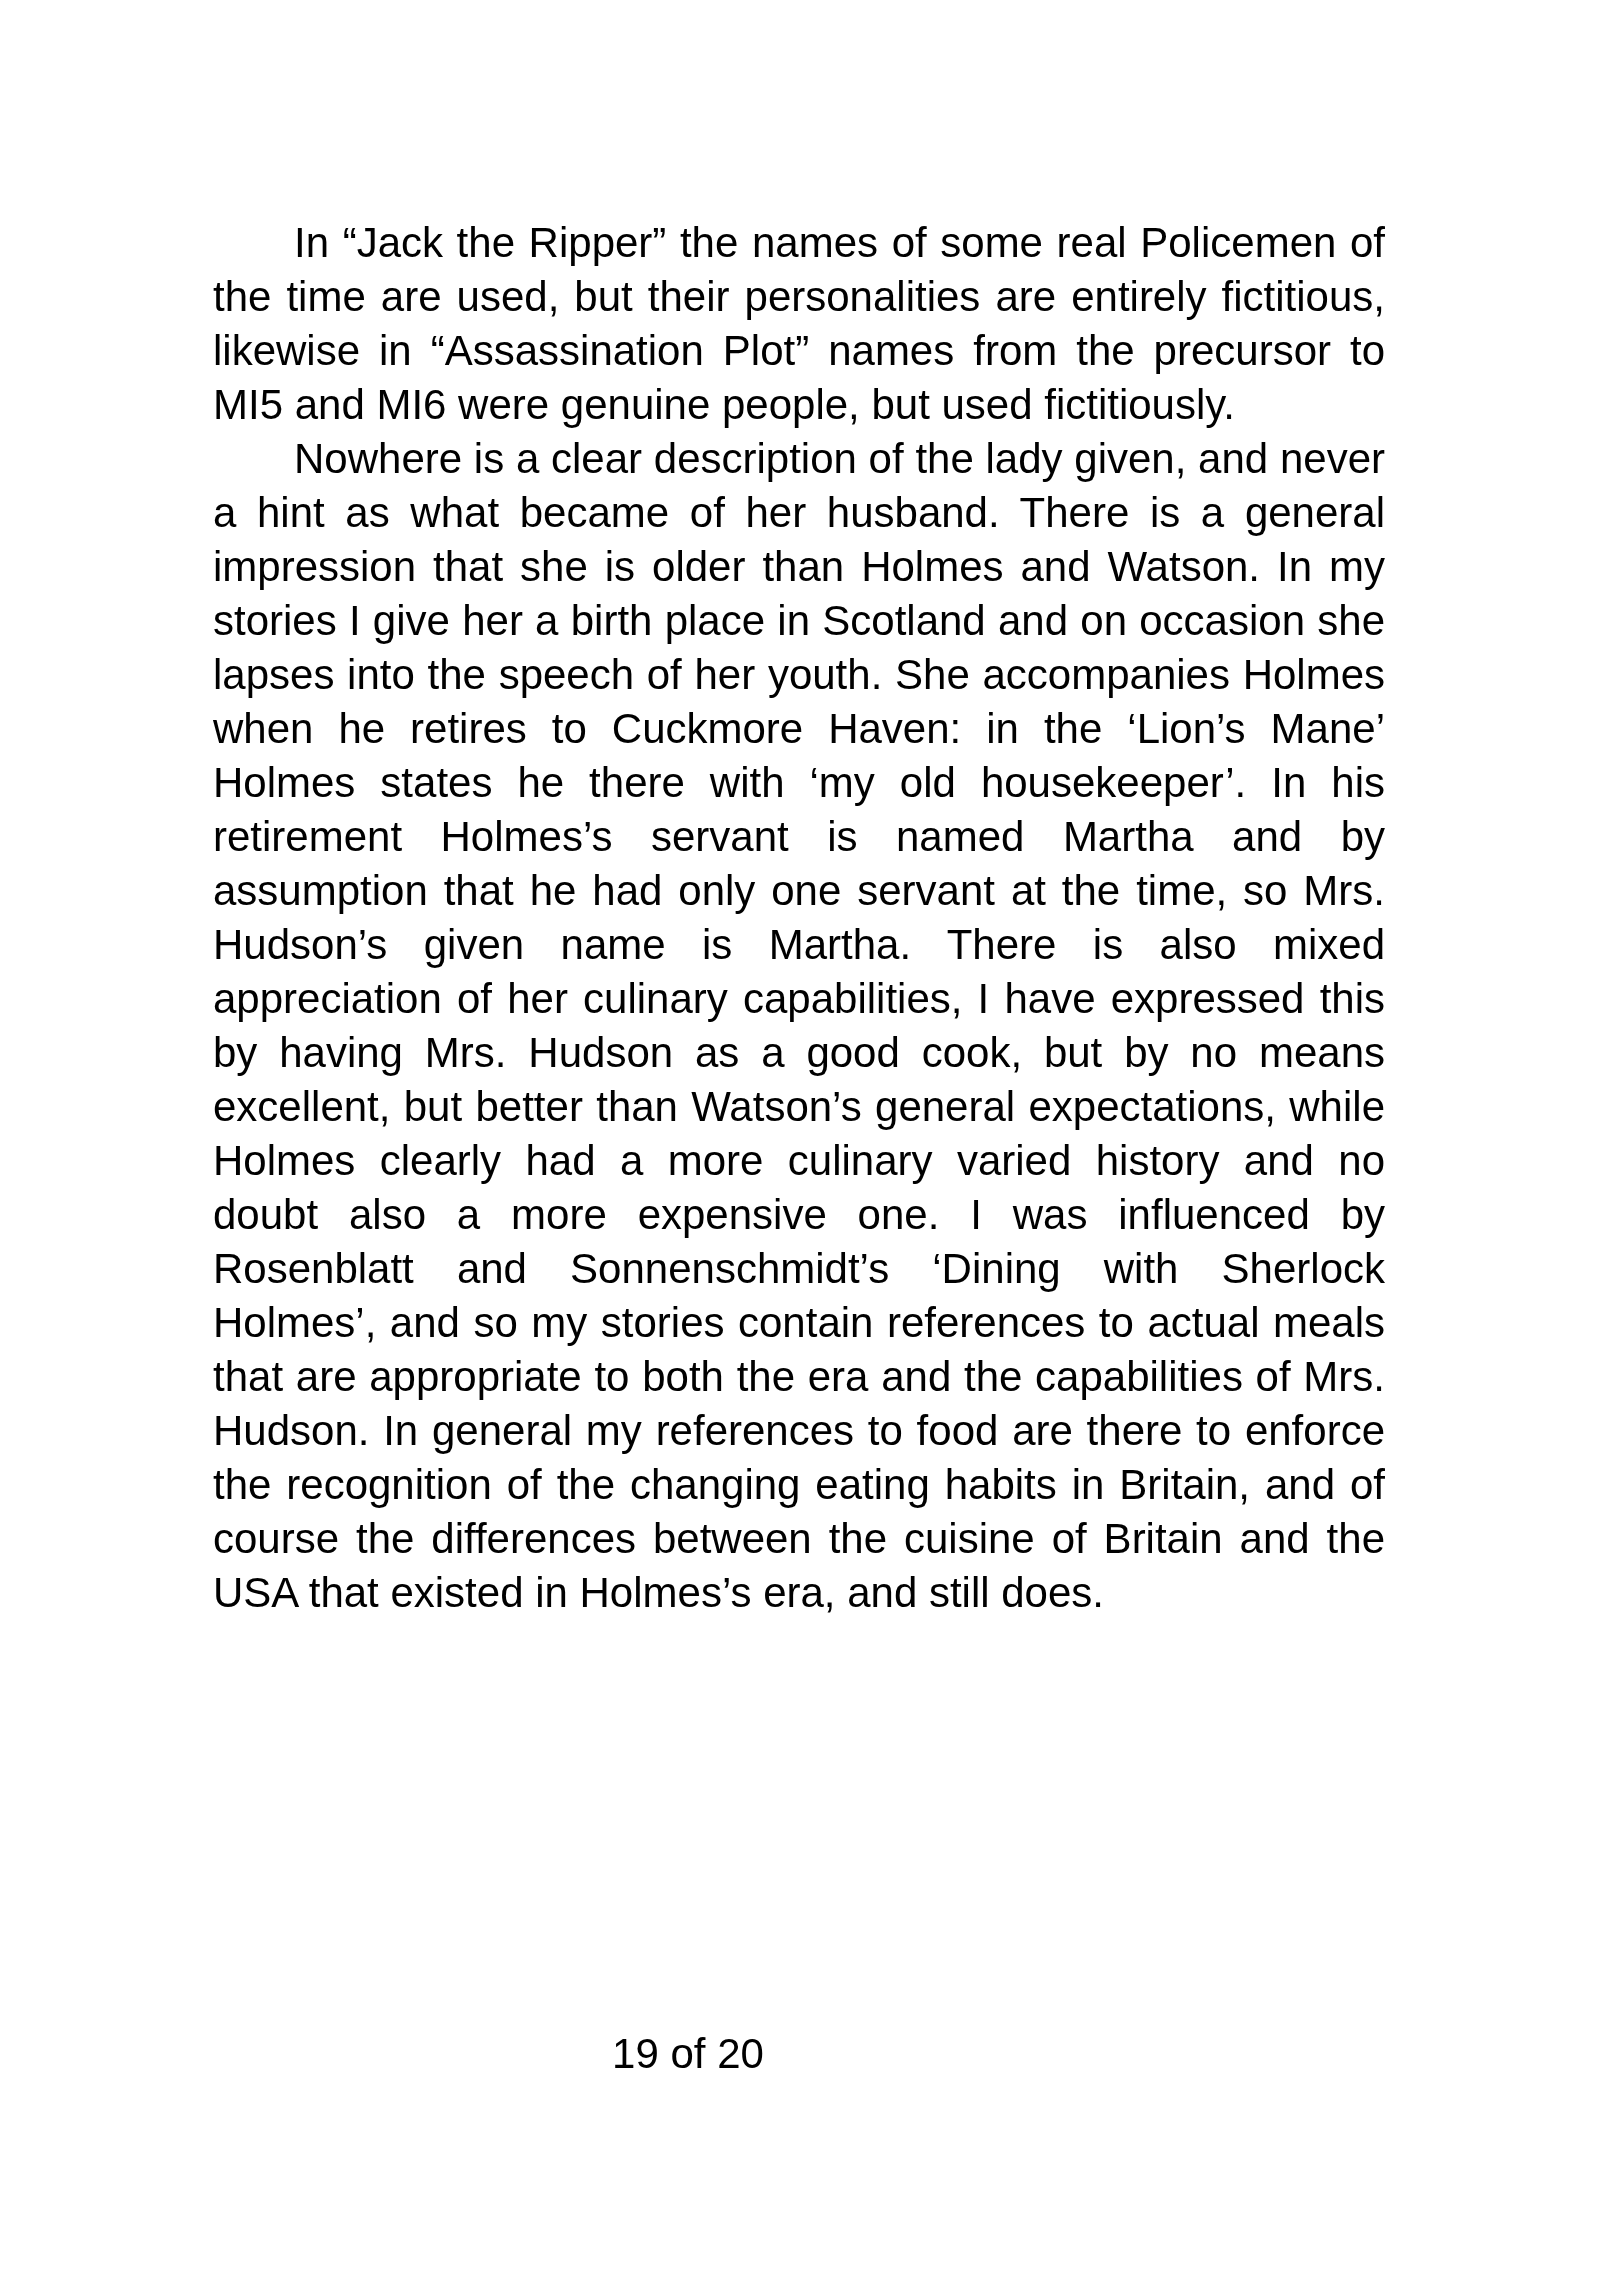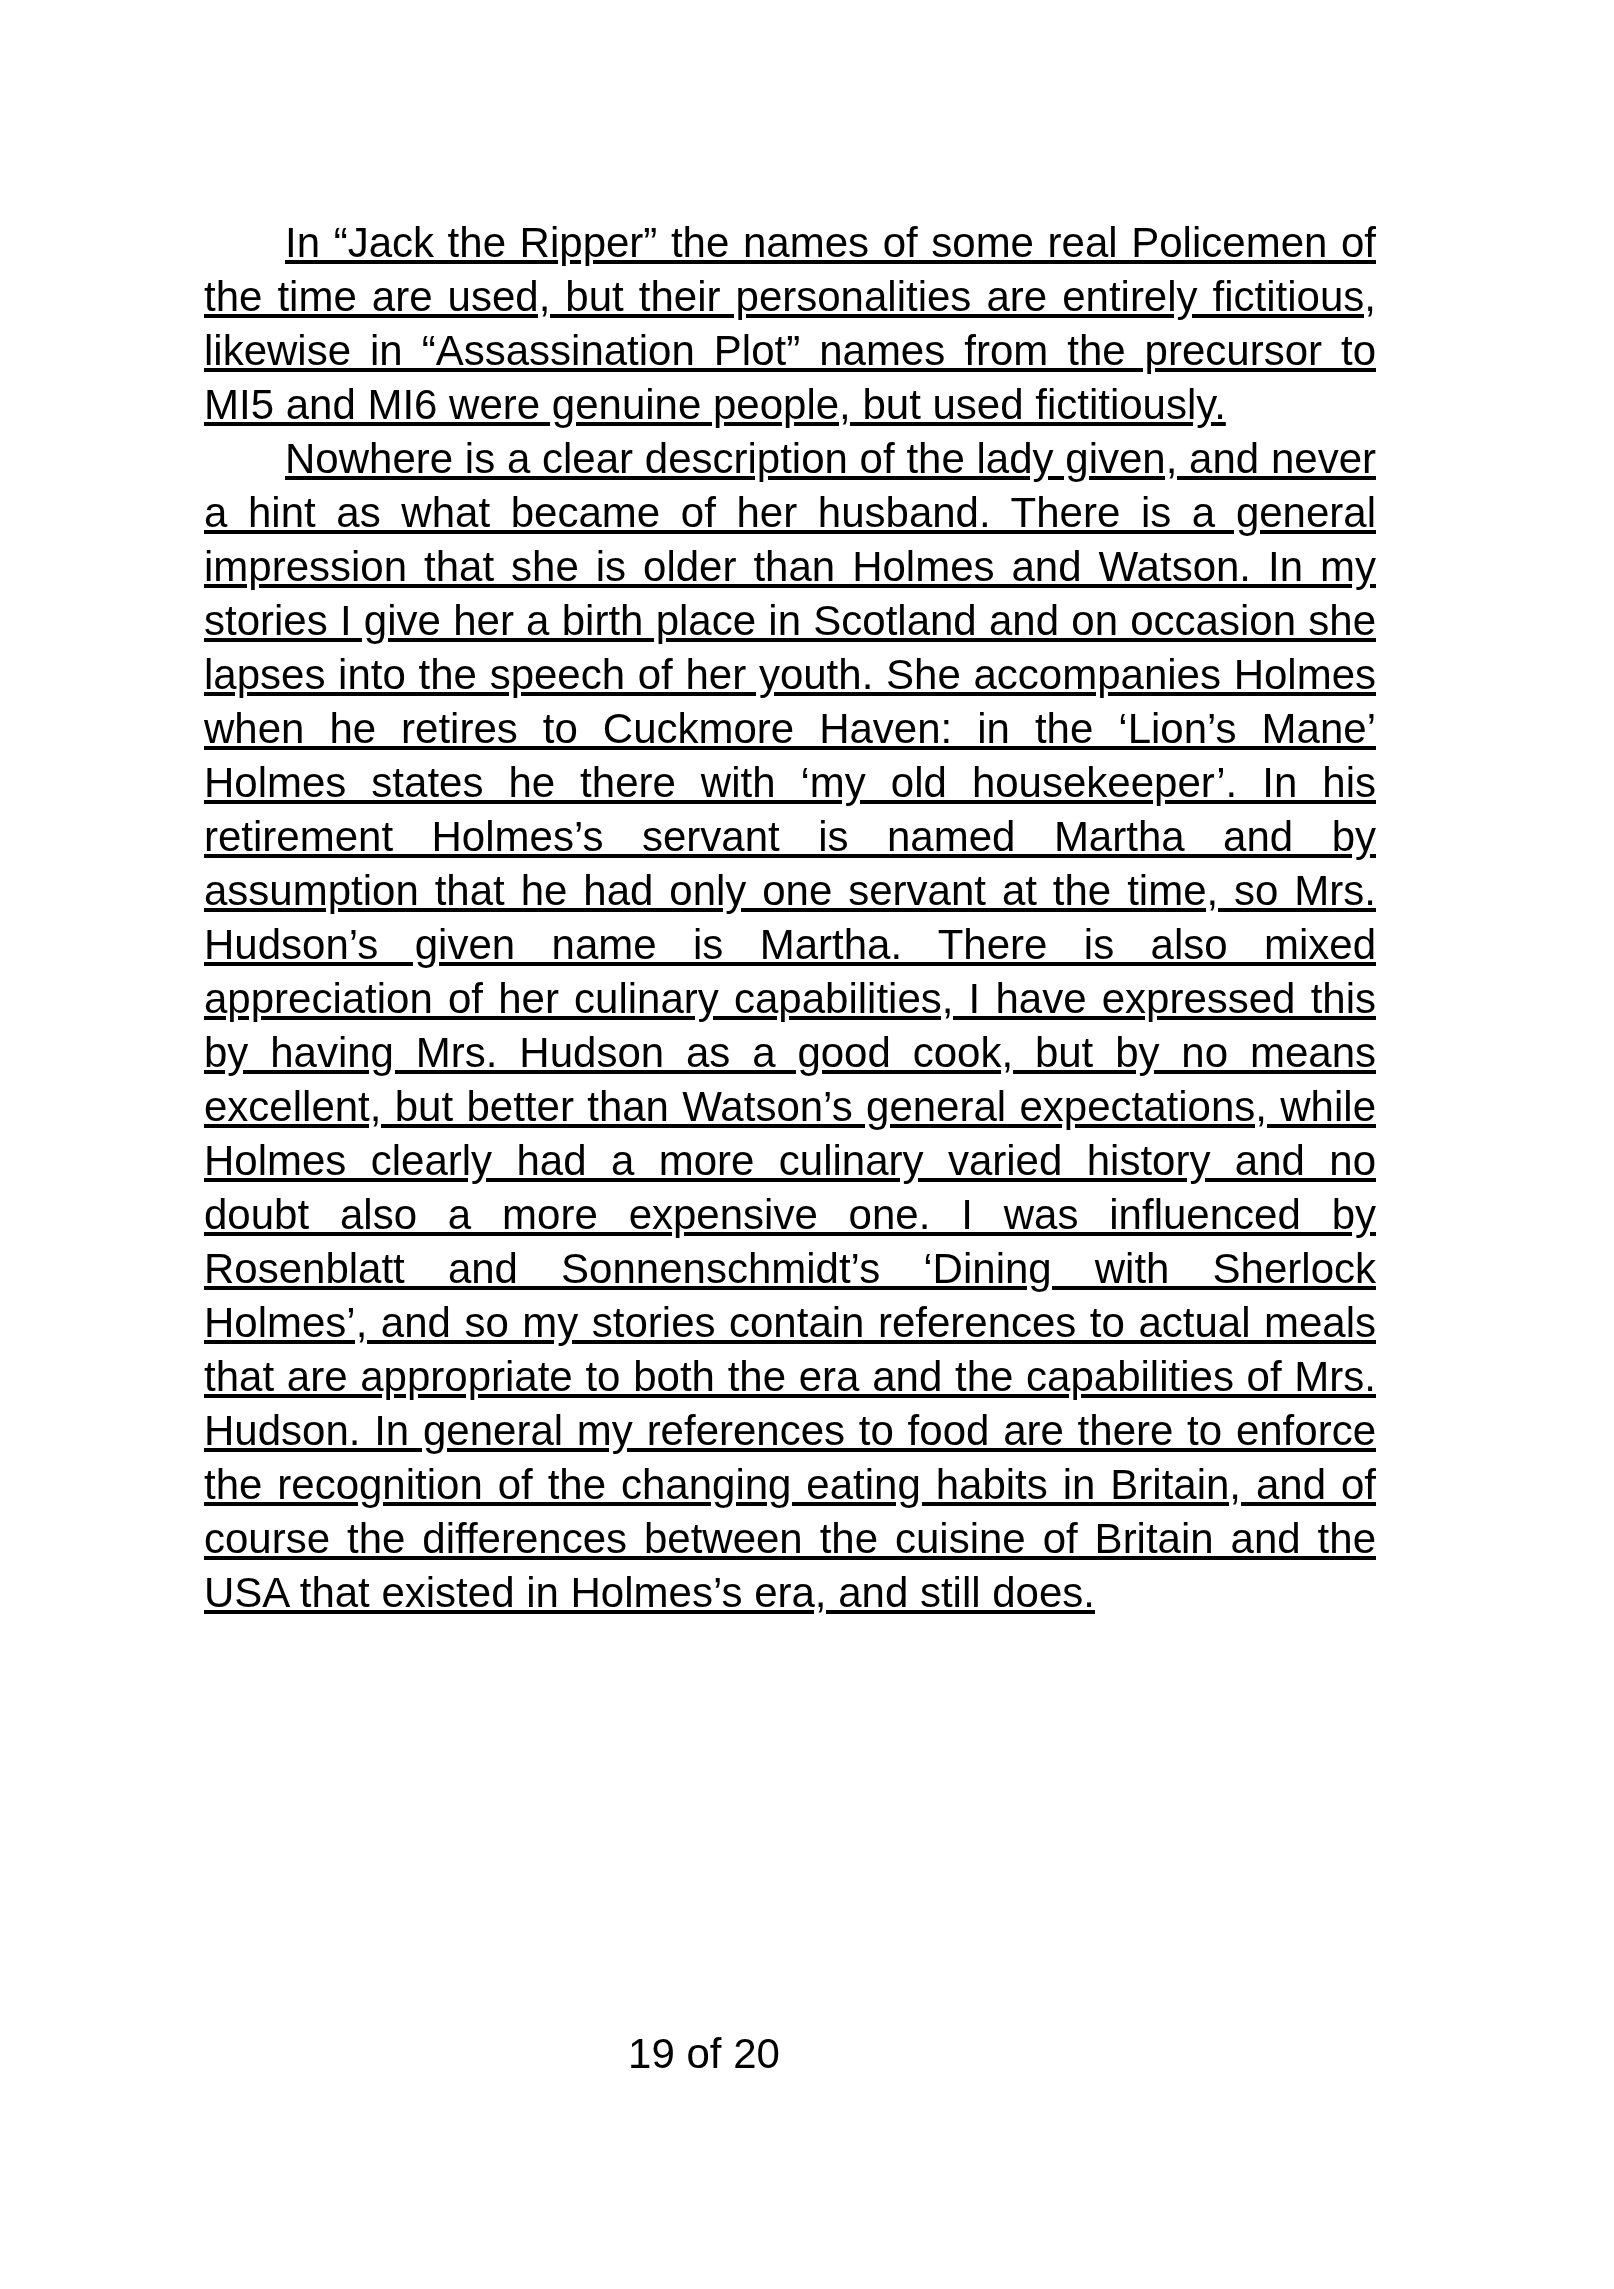--- a/index.html
+++ b/index.html
@@ -11,24 +11,23 @@
     position: relative;
     width: 1614px;
     height: 2290px;
     background: #ffffff;
     color: #000000;
     font-family: "Liberation Sans", sans-serif;
     overflow: hidden;
   }
   .content {
     position: absolute;
-    left: 204px;
+    left: 213px;
     top: 216px;
     width: 1172px;
-    text-decoration: underline;
   }
   .para {
     margin: 0;
     font-size: 42px;
     line-height: 54px;
     text-align: justify;
     text-indent: 81px;
     color: #000000;
   }
   .heading {
@@ -36,21 +35,21 @@
     font-size: 42px;
     line-height: 54px;
     font-weight: 400;
     text-decoration: underline;
     text-decoration-thickness: 2.8px;
     text-underline-offset: 6.5px;
     color: #000000;
   }
   .page-number {
     position: absolute;
-    left: 16px;
+    left: 0;
     top: 2027px;
     width: 1376px;
     text-align: center;
     font-size: 42px;
     line-height: 54px;
     color: #000000;
   }
 </style>
 </head>
 <body>

